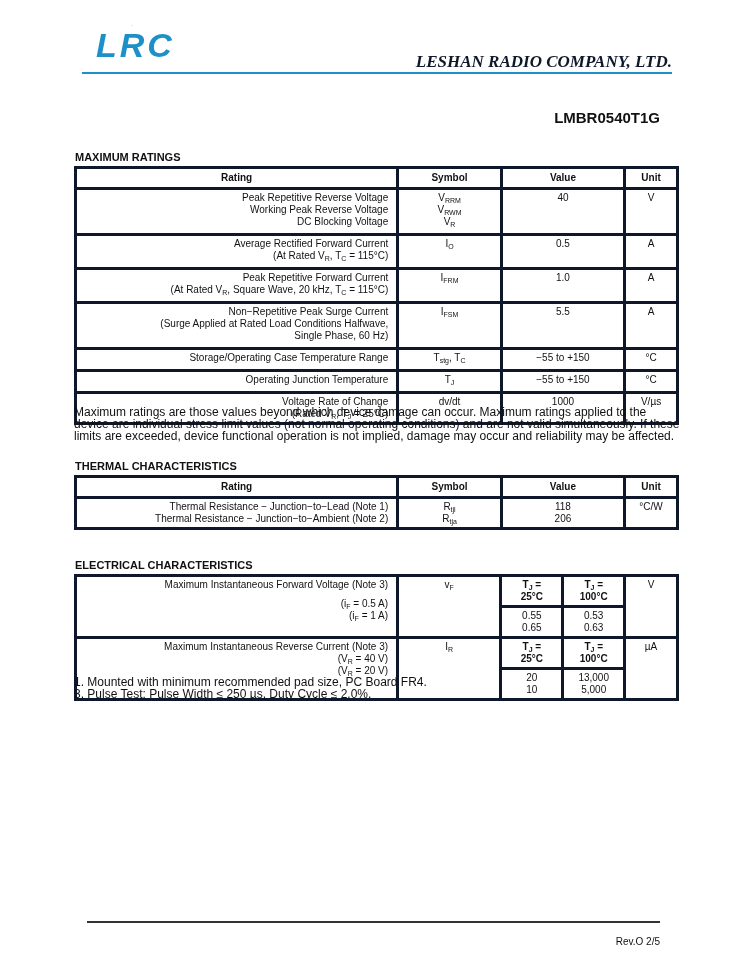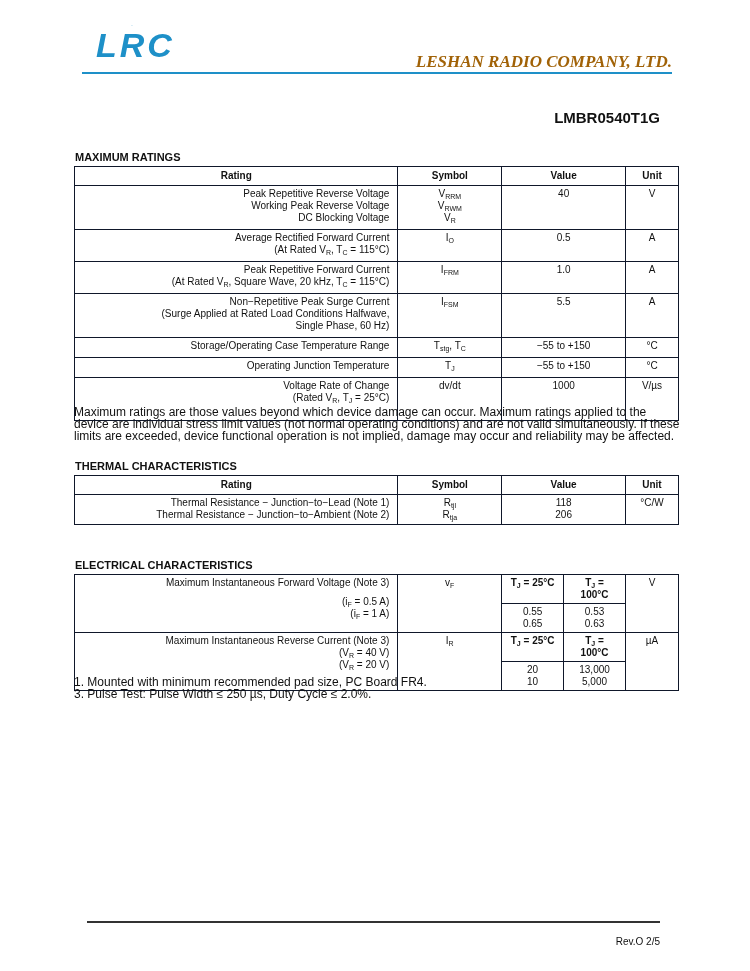--- a/index.html
+++ b/index.html
@@ -2,26 +2,26 @@
 <html><head>
 <meta charset="utf-8">
 <style>
   html, body { margin:0; padding:0; background:#fff; }
   body { width:750px; height:971px; position:relative; overflow:hidden;
          font-family:"Liberation Sans", sans-serif; color:#111; }
   .logo { position:absolute; left:90px; top:25px; height:40px; display:flex; align-items:center;flex-direction:column; }
   .logo-text { font-family:"Liberation Sans", sans-serif; font-weight:bold; font-style:italic;
                font-size:34px; color:#1e90c8; letter-spacing:3px; margin-left:6px; }
   .company { position:absolute; right:78px; top:52px; font-family:"Liberation Serif", serif;
-             font-style:italic; font-weight:bold; font-size:17px; color:#a16207; }
+             font-style:italic; font-weight:bold; font-size:17px; color:#0f172a; }
   .header-rule { position:absolute; left:82px; width:590px; top:72px; border-top:2px solid #1e90c8; }
   .part { position:absolute; right:90px; top:109px; font-weight:bold; font-size:15px; }
   .section-title { position:absolute; left:75px; font-weight:bold; font-size:11px; }
   table.dt { position:absolute; left:74px; width:605px; border-collapse:collapse; font-size:10px; }
-  table.dt td, table.dt th { border:1px solid #0f172a; padding:2px 8px; vertical-align:top; line-height:12px; }
+  table.dt td, table.dt th { border:3px solid #0f172a; padding:2px 8px; vertical-align:top; line-height:12px; }
   table.dt th { font-weight:bold; text-align:center; padding:3px 4px; }
   table.dt td.c { text-align:center; }
   table.dt td.l { text-align:right; }
   .ind { padding-left:10px; display:block; }
   sub { font-size:7px; vertical-align:-2px; line-height:0; }
   .note { position:absolute; left:74px; width:606px; font-size:12px; line-height:12px; }
   .sub-h { font-weight:bold; text-align:center; }
   .footer-rule { position:absolute; left:87px; width:573px; top:921px; border-top:2px solid #333; }
   .footer { position:absolute; right:90px; top:936px; font-size:10px; }
 </style>
@@ -118,21 +118,21 @@
         <td class="l" style="padding-bottom:5px">
           <span class="ind" style="padding-left:0">Operating Junction Temperature</span>
         </td>
         <td class="c">
           <div>T<sub>J</sub></div>
         </td>
         <td class="c">−55 to +150</td>
         <td class="c">°C</td>
       </tr>
       <tr>
-        <td class="l" style="padding-bottom:16px">
+        <td class="l" style="padding-bottom:2px">
           <span class="ind" style="padding-left:0">Voltage Rate of Change</span>
           <span class="ind" style="">(Rated V<sub>R</sub>, T<sub>J</sub> = 25°C)</span>
         </td>
         <td class="c">
           <div>dv/dt</div>
         </td>
         <td class="c">1000</td>
         <td class="c">V/µs</td>
       </tr>
     </tbody>

